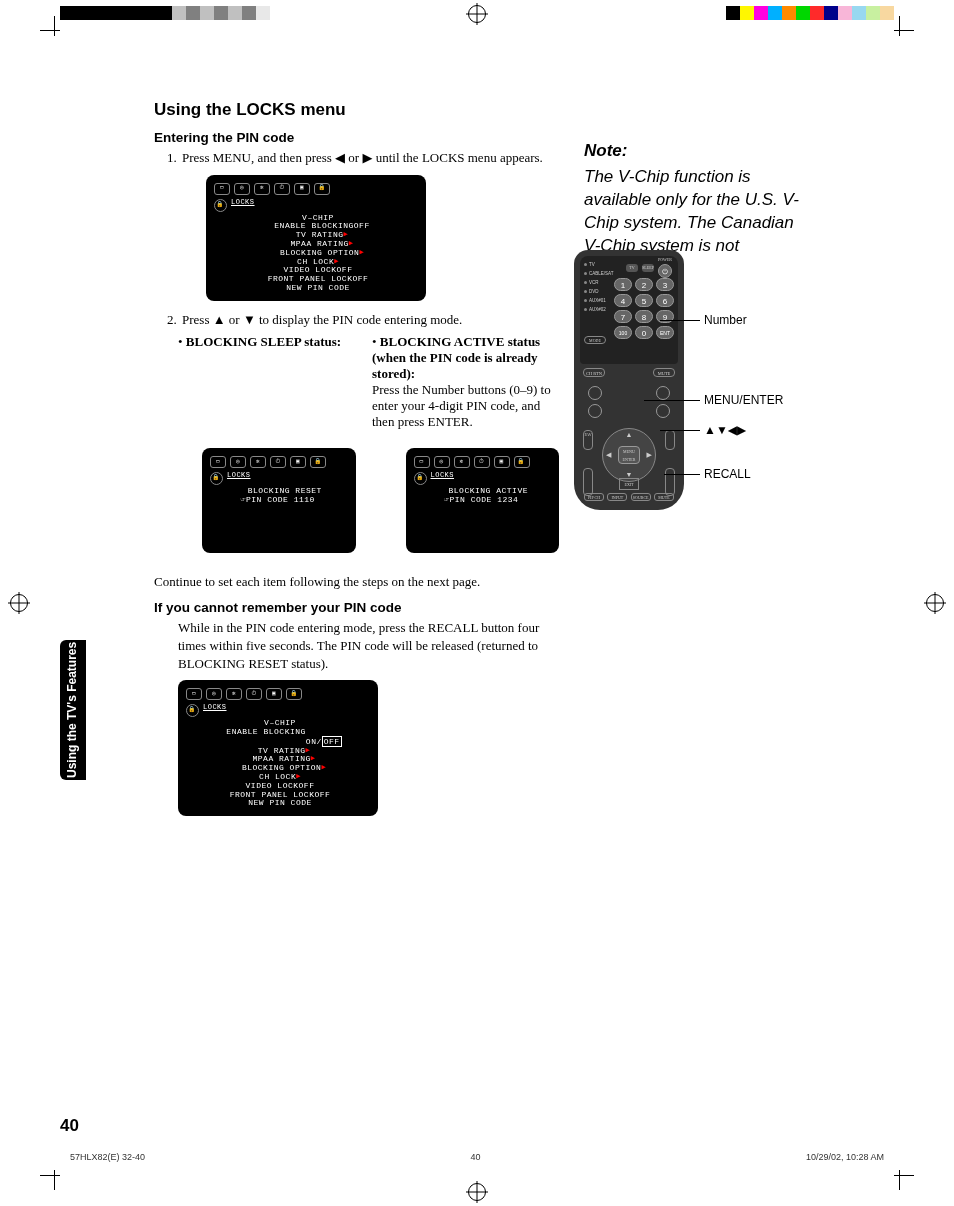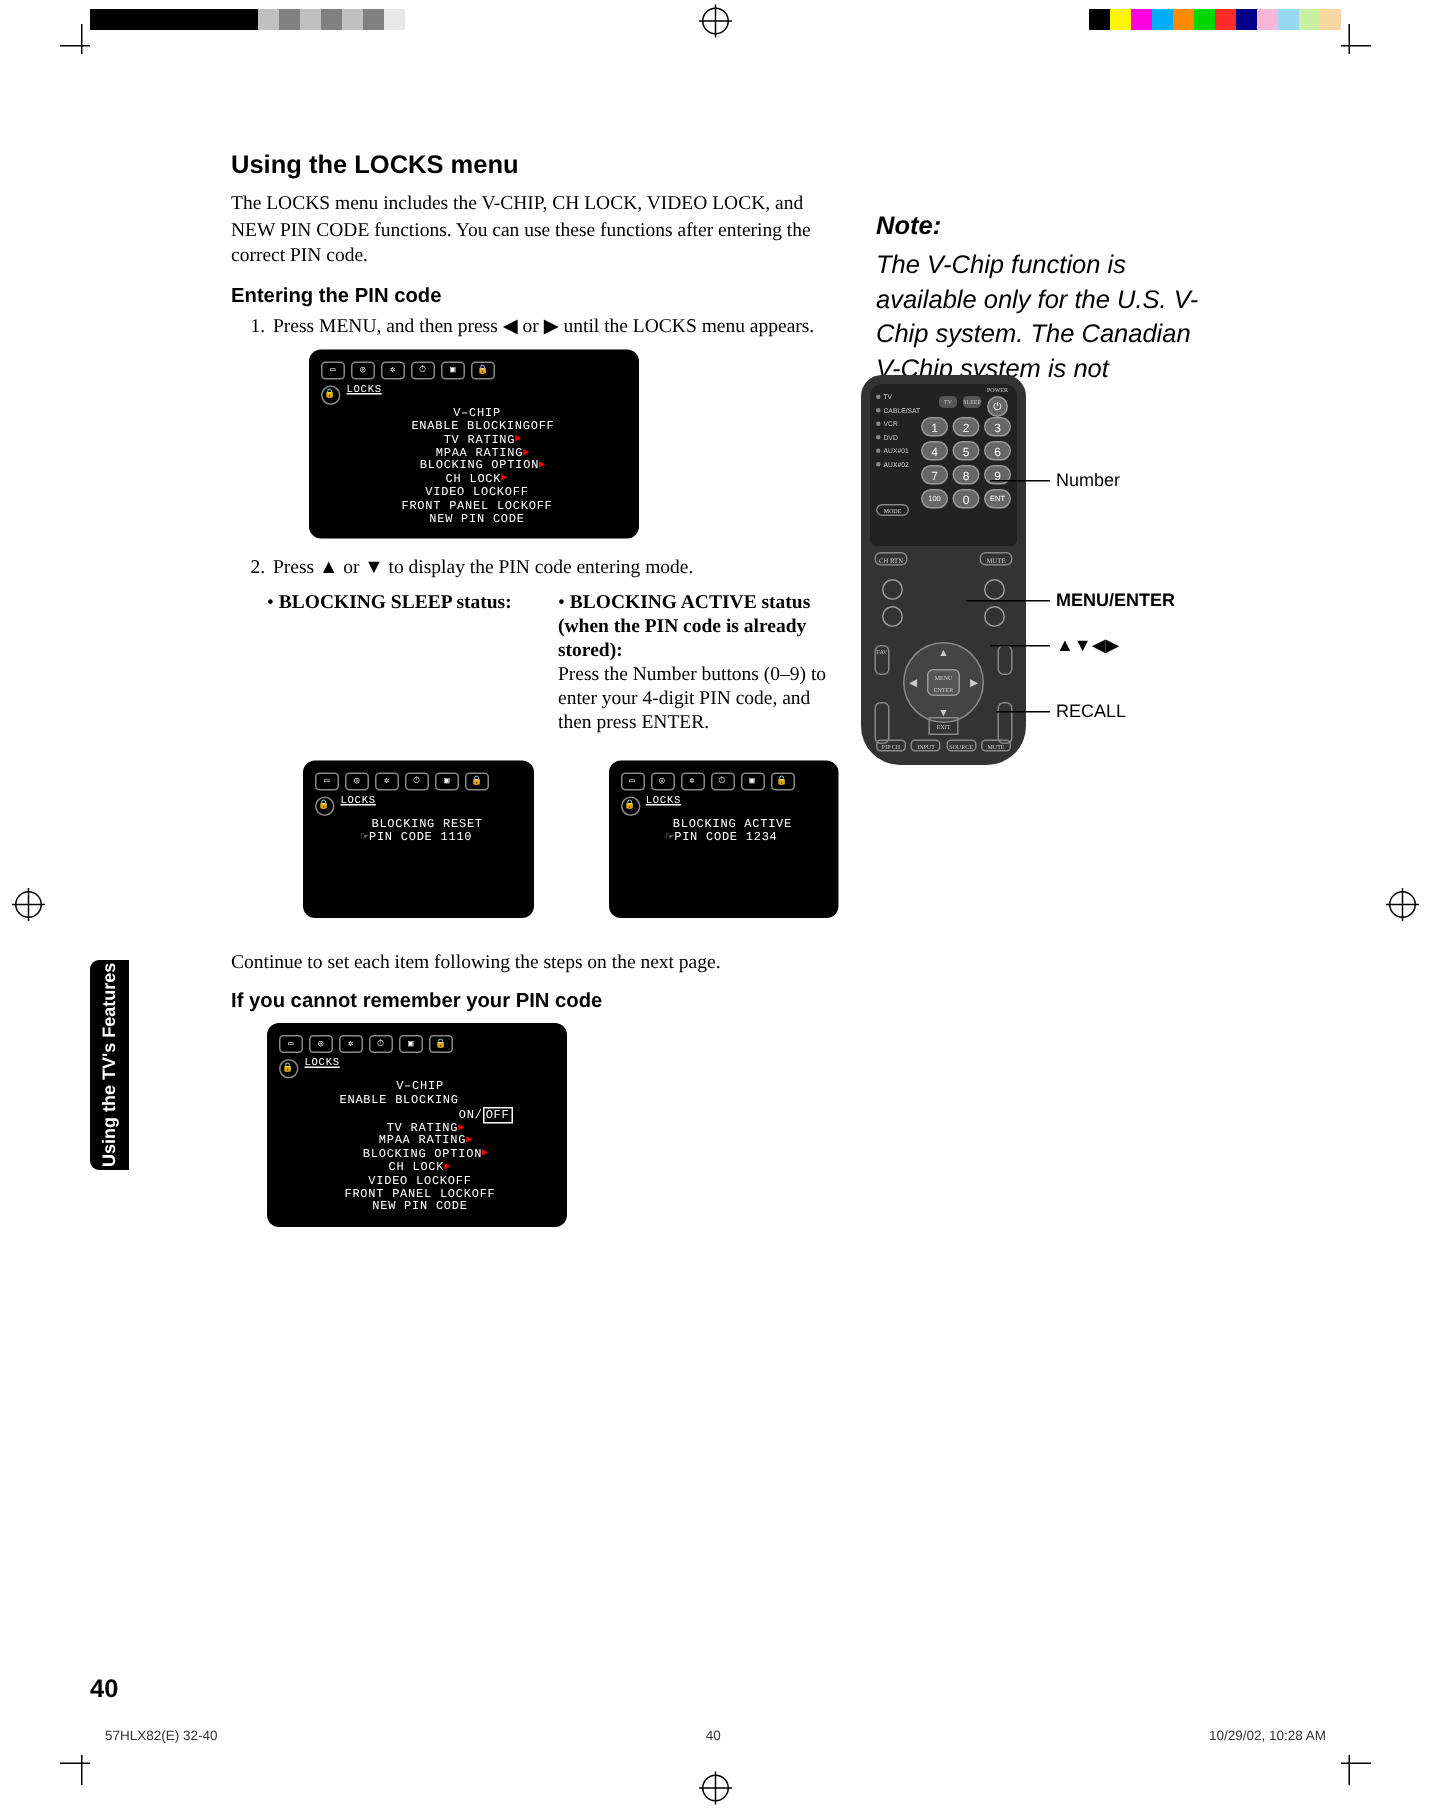--- a/index.html
+++ b/index.html
@@ -129,21 +129,20 @@
 <div class="cut-mark" style="right:54px; top:16px; width:1px; height:20px;"></div>
 <div class="cut-mark" style="left:40px; bottom:30px; width:20px; height:1px;"></div>
 <div class="cut-mark" style="left:54px; bottom:16px; width:1px; height:20px;"></div>
 <div class="cut-mark" style="right:40px; bottom:30px; width:20px; height:1px;"></div>
 <div class="cut-mark" style="right:54px; bottom:16px; width:1px; height:20px;"></div>
 
 <div class="page">
 
   <div class="content">
     <h2>Using the LOCKS menu</h2>
-    <p>The LOCKS menu includes the V-CHIP, CH LOCK, VIDEO LOCK, and NEW PIN CODE functions. You can use these functions after entering the correct PIN code.</p>
 
     <h3>Entering the PIN code</h3>
     <ol>
       <li><span>Press MENU, and then press ◀ or ▶ until the LOCKS menu appears.</span>
 
         <div class="osd small">
           <div class="osd-icons">
             <span class="osd-icon">▭</span>
             <span class="osd-icon">◎</span>
             <span class="osd-icon">✲</span>
@@ -213,20 +212,21 @@
         </div>
         <div class="osd-line indent"><span>BLOCKING ACTIVE</span></div>
         <div class="osd-line hand"><span>☞</span><span>PIN CODE 1234</span></div>
         <div style="height:40px"></div>
       </div>
     </div>
 
     <p>Continue to set each item following the steps on the next page.</p>
 
     <h3>If you cannot remember your PIN code</h3>
+    <p style="margin-left:24px">While in the PIN code entering mode, press the RECALL button four times within five seconds. The PIN code will be released (returned to BLOCKING RESET status).</p>
 
     <div class="osd wide">
       <div class="osd-icons">
         <span class="osd-icon">▭</span>
         <span class="osd-icon">◎</span>
         <span class="osd-icon">✲</span>
         <span class="osd-icon">⏱</span>
         <span class="osd-icon">▣</span>
         <span class="osd-icon">🔒</span>
       </div>
@@ -310,21 +310,21 @@
           <div class="bottom-btn">SOURCE</div>
           <div class="bottom-btn">MUTE</div>
         </div>
       </div>
     </div>
 
     <div class="callouts">
       <div class="line" style="left:-30px; top:70px; width:40px;"></div>
       <div class="co" style="left:14px; top:63px;">Number</div>
       <div class="line" style="left:-46px; top:150px; width:56px;"></div>
-      <div class="co" style="left:14px; top:143px;font-weight:bold;">MENU/ENTER</div>
+      <div class="co" style="left:14px; top:143px;">MENU/ENTER</div>
       <div class="line" style="left:-30px; top:180px; width:40px;"></div>
       <div class="co arrow-sym" style="left:14px; top:173px;">▲▼◀▶</div>
       <div class="line" style="left:-26px; top:224px; width:36px;"></div>
       <div class="co" style="left:14px; top:217px;">RECALL</div>
     </div>
   </div>
 
   <div class="tab">Using the TV's Features</div>
   <div class="pgnum">40</div>
 

